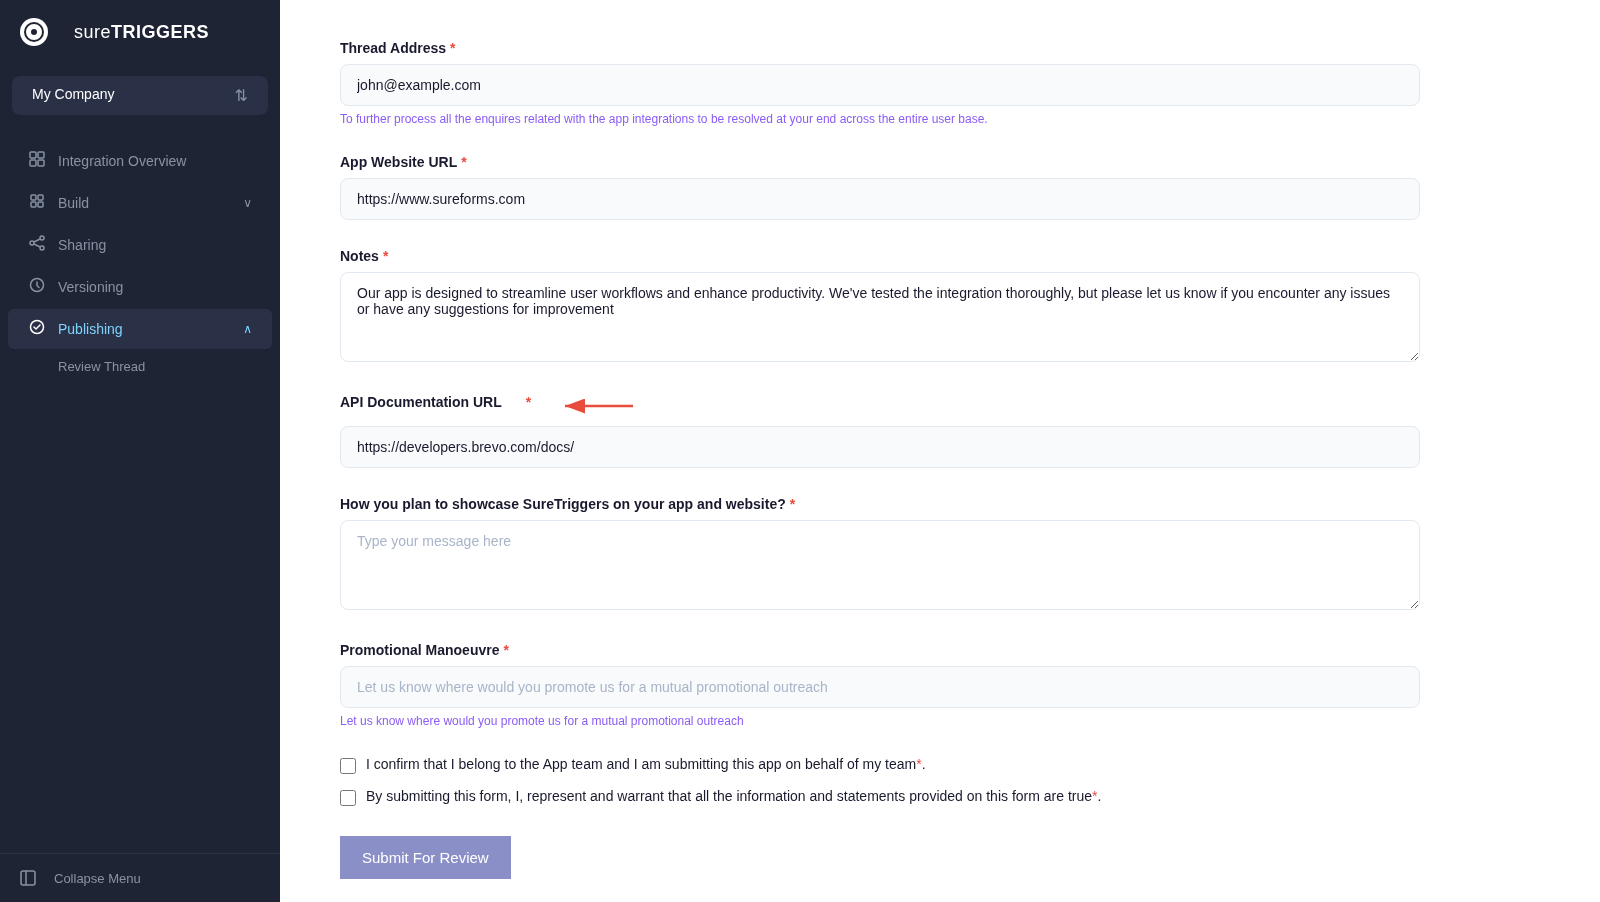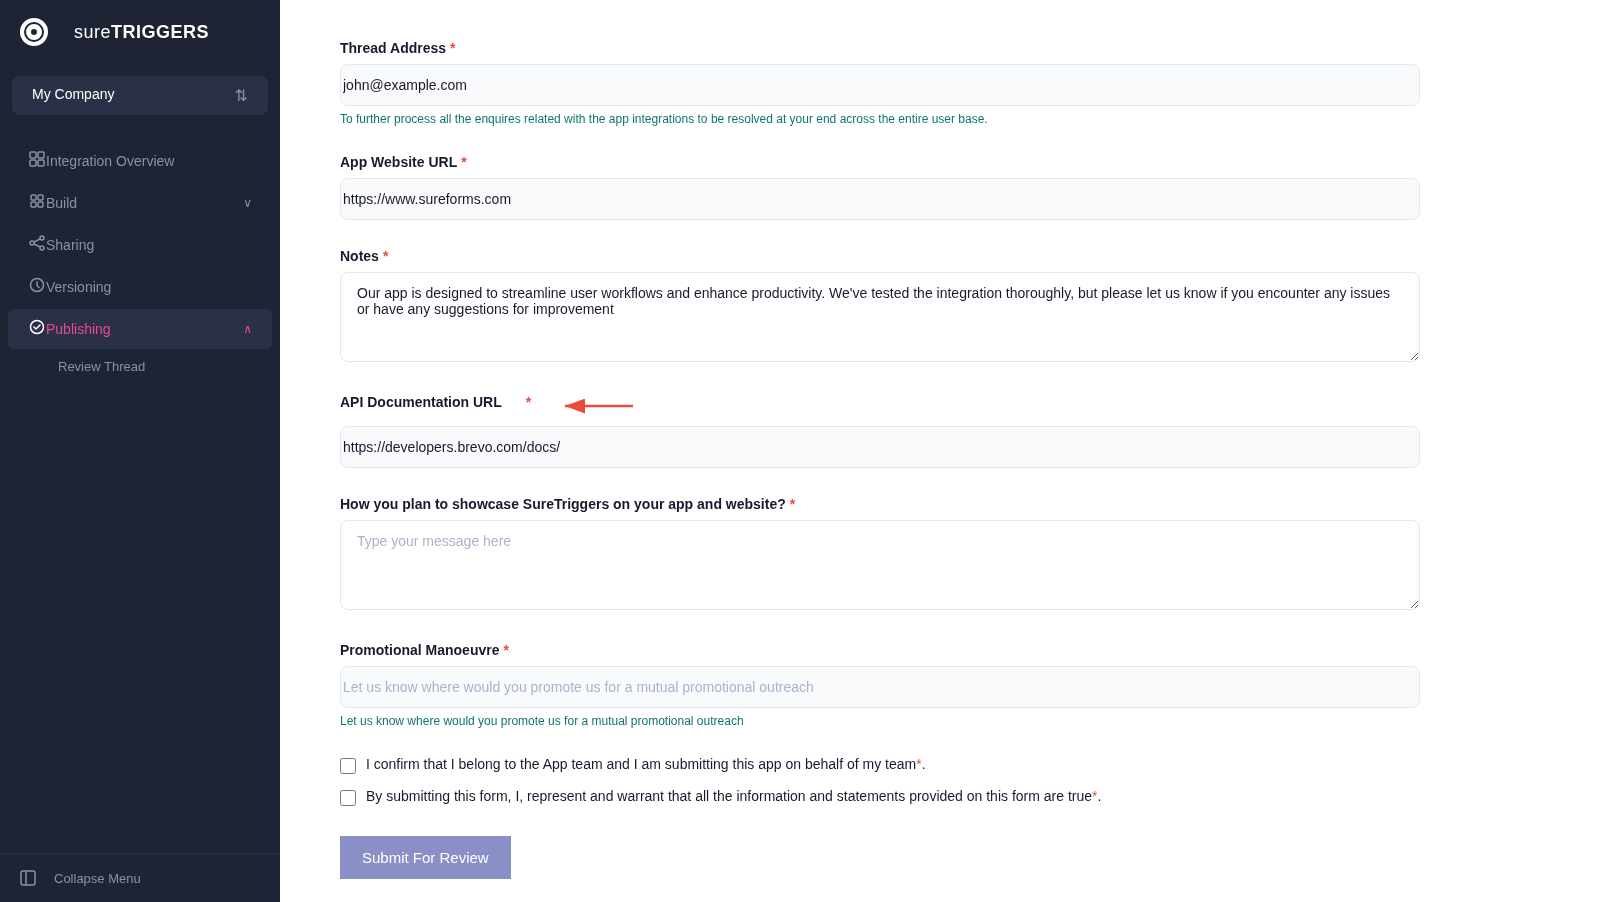--- a/index.html
+++ b/index.html
@@ -46,29 +46,30 @@
       justify-content: space-between;
       cursor: pointer;
     }
     .company-name { font-size: 14px; color: #fff; font-weight: 500; }
     .switch-icon { color: #8892a4; font-size: 16px; }
 
     .nav-items { flex: 1; padding: 8px 0; }
     .nav-item {
       display: flex;
       align-items: center;
+      gap: 12px;
       padding: 10px 20px;
       cursor: pointer;
       color: #8892a4;
       font-size: 14px;
       border-radius: 6px;
       margin: 2px 8px;
       position: relative;
     }
-    .nav-item.active { background: #2a3147; color: #ec4899; }
+    .nav-item.active { background: #2a3147; color: #7dd3fc; }
     .nav-item .nav-icon { width: 18px; text-align: center; font-size: 16px; }
     .nav-item .nav-label { flex: 1; }
     .nav-item .chevron { font-size: 12px; }
 
     .nav-sub-item {
       display: flex;
       align-items: center;
       padding: 8px 20px 8px 50px;
       cursor: pointer;
       color: #8892a4;
@@ -120,21 +121,21 @@
       display: flex;
       align-items: center;
     }
     .arrow-svg {
       width: 80px;
       height: 24px;
     }
 
     .field-input {
       width: 100%;
-      padding: 12px 2px;
+      padding: 12px 16px;
       border: 1.5px solid #e2e8f0;
       border-radius: 8px;
       font-size: 14px;
       color: #1a1a2e;
       background: #f8fafc;
       outline: none;
     }
     .field-input::placeholder { color: #aab4c8; }
 
     .field-textarea {
@@ -147,21 +148,21 @@
       background: #fff;
       outline: none;
       resize: vertical;
       min-height: 90px;
       font-family: inherit;
     }
     .field-textarea::placeholder { color: #aab4c8; }
 
     .field-hint {
       font-size: 12px;
-      color: #0f766e;
+      color: #8b5cf6;
       margin-top: 6px;
     }
 
     .checkbox-group { margin-bottom: 14px; display: flex; align-items: flex-start; gap: 10px; }
     .checkbox-group input[type="checkbox"] {
       width: 16px;
       height: 16px;
       margin-top: 2px;
       cursor: pointer;
       accent-color: #6c63ff;

